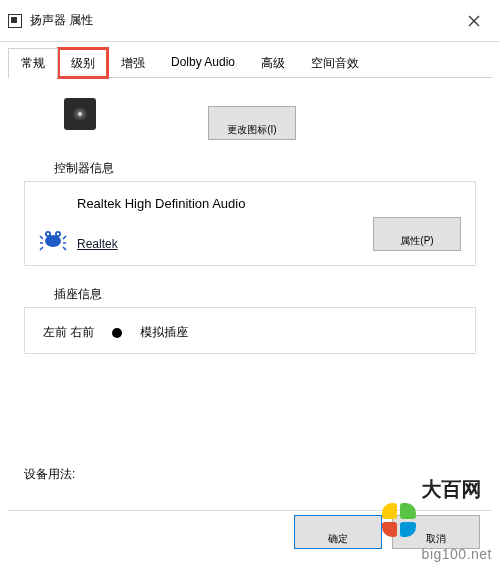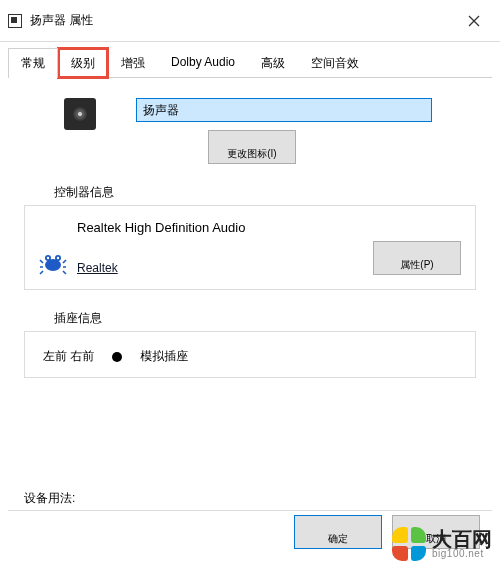--- a/index.html
+++ b/index.html
@@ -45,21 +45,21 @@
 .okbtn { border: 1px solid #0078d7; }
 .watermark { position: absolute; right: 8px; bottom: 2px; display: flex; align-items: center; gap: 6px; }
 .wm-logo { width: 34px; height: 34px; display: grid; grid-template-columns: 1fr 1fr; grid-template-rows: 1fr 1fr; gap: 3px; }
 .wm-logo span { border-radius: 3px; }
 .wm-logo span:nth-child(1){ background:#ffcb05; border-top-left-radius:10px; }
 .wm-logo span:nth-child(2){ background:#5ac344; border-top-right-radius:10px; }
 .wm-logo span:nth-child(3){ background:#e44d2e; border-bottom-left-radius:10px; }
 .wm-logo span:nth-child(4){ background:#0098d8; border-bottom-right-radius:10px; }
 .wm-text { line-height: 1; }
 .wm-main { font-size: 20px; font-weight: bold; color:#222; }
-.wm-sub { font-size: 10px; color:#888; letter-spacing: .5px; }
+.wm-sub { font-size: 14px; color:#888; letter-spacing: .5px; margin-top: 48px; }
 </style>
 </head>
 <body>
 
 <div class="titlebar">
   <div class="icon-sq"></div>
   <div class="title">扬声器 属性</div>
   <div class="close">
     <svg viewBox="0 0 12 12">
         <line x1="1" y1="1" x2="11" y2="11" stroke="#333" stroke-width="1.2"></line>
@@ -76,21 +76,20 @@
   <div class="tab">高级</div>
   <div class="tab">空间音效</div>
 </div>
 <div class="tabline"></div>
 
 <div class="content">
 
   <div class="row-icon">
     <div class="speaker-icon"></div>
     <div>
-      <input class="textfield" type="text" value="扬声器" style="">
       <div class="change-icon-row">
         <button class="btn">更改图标(I)</button>
       </div>
     </div>
   </div>
 
   <div class="group-label">控制器信息</div>
   <div class="groupbox">
     <div class="controller-row">
       <div class="realtek-crab">

